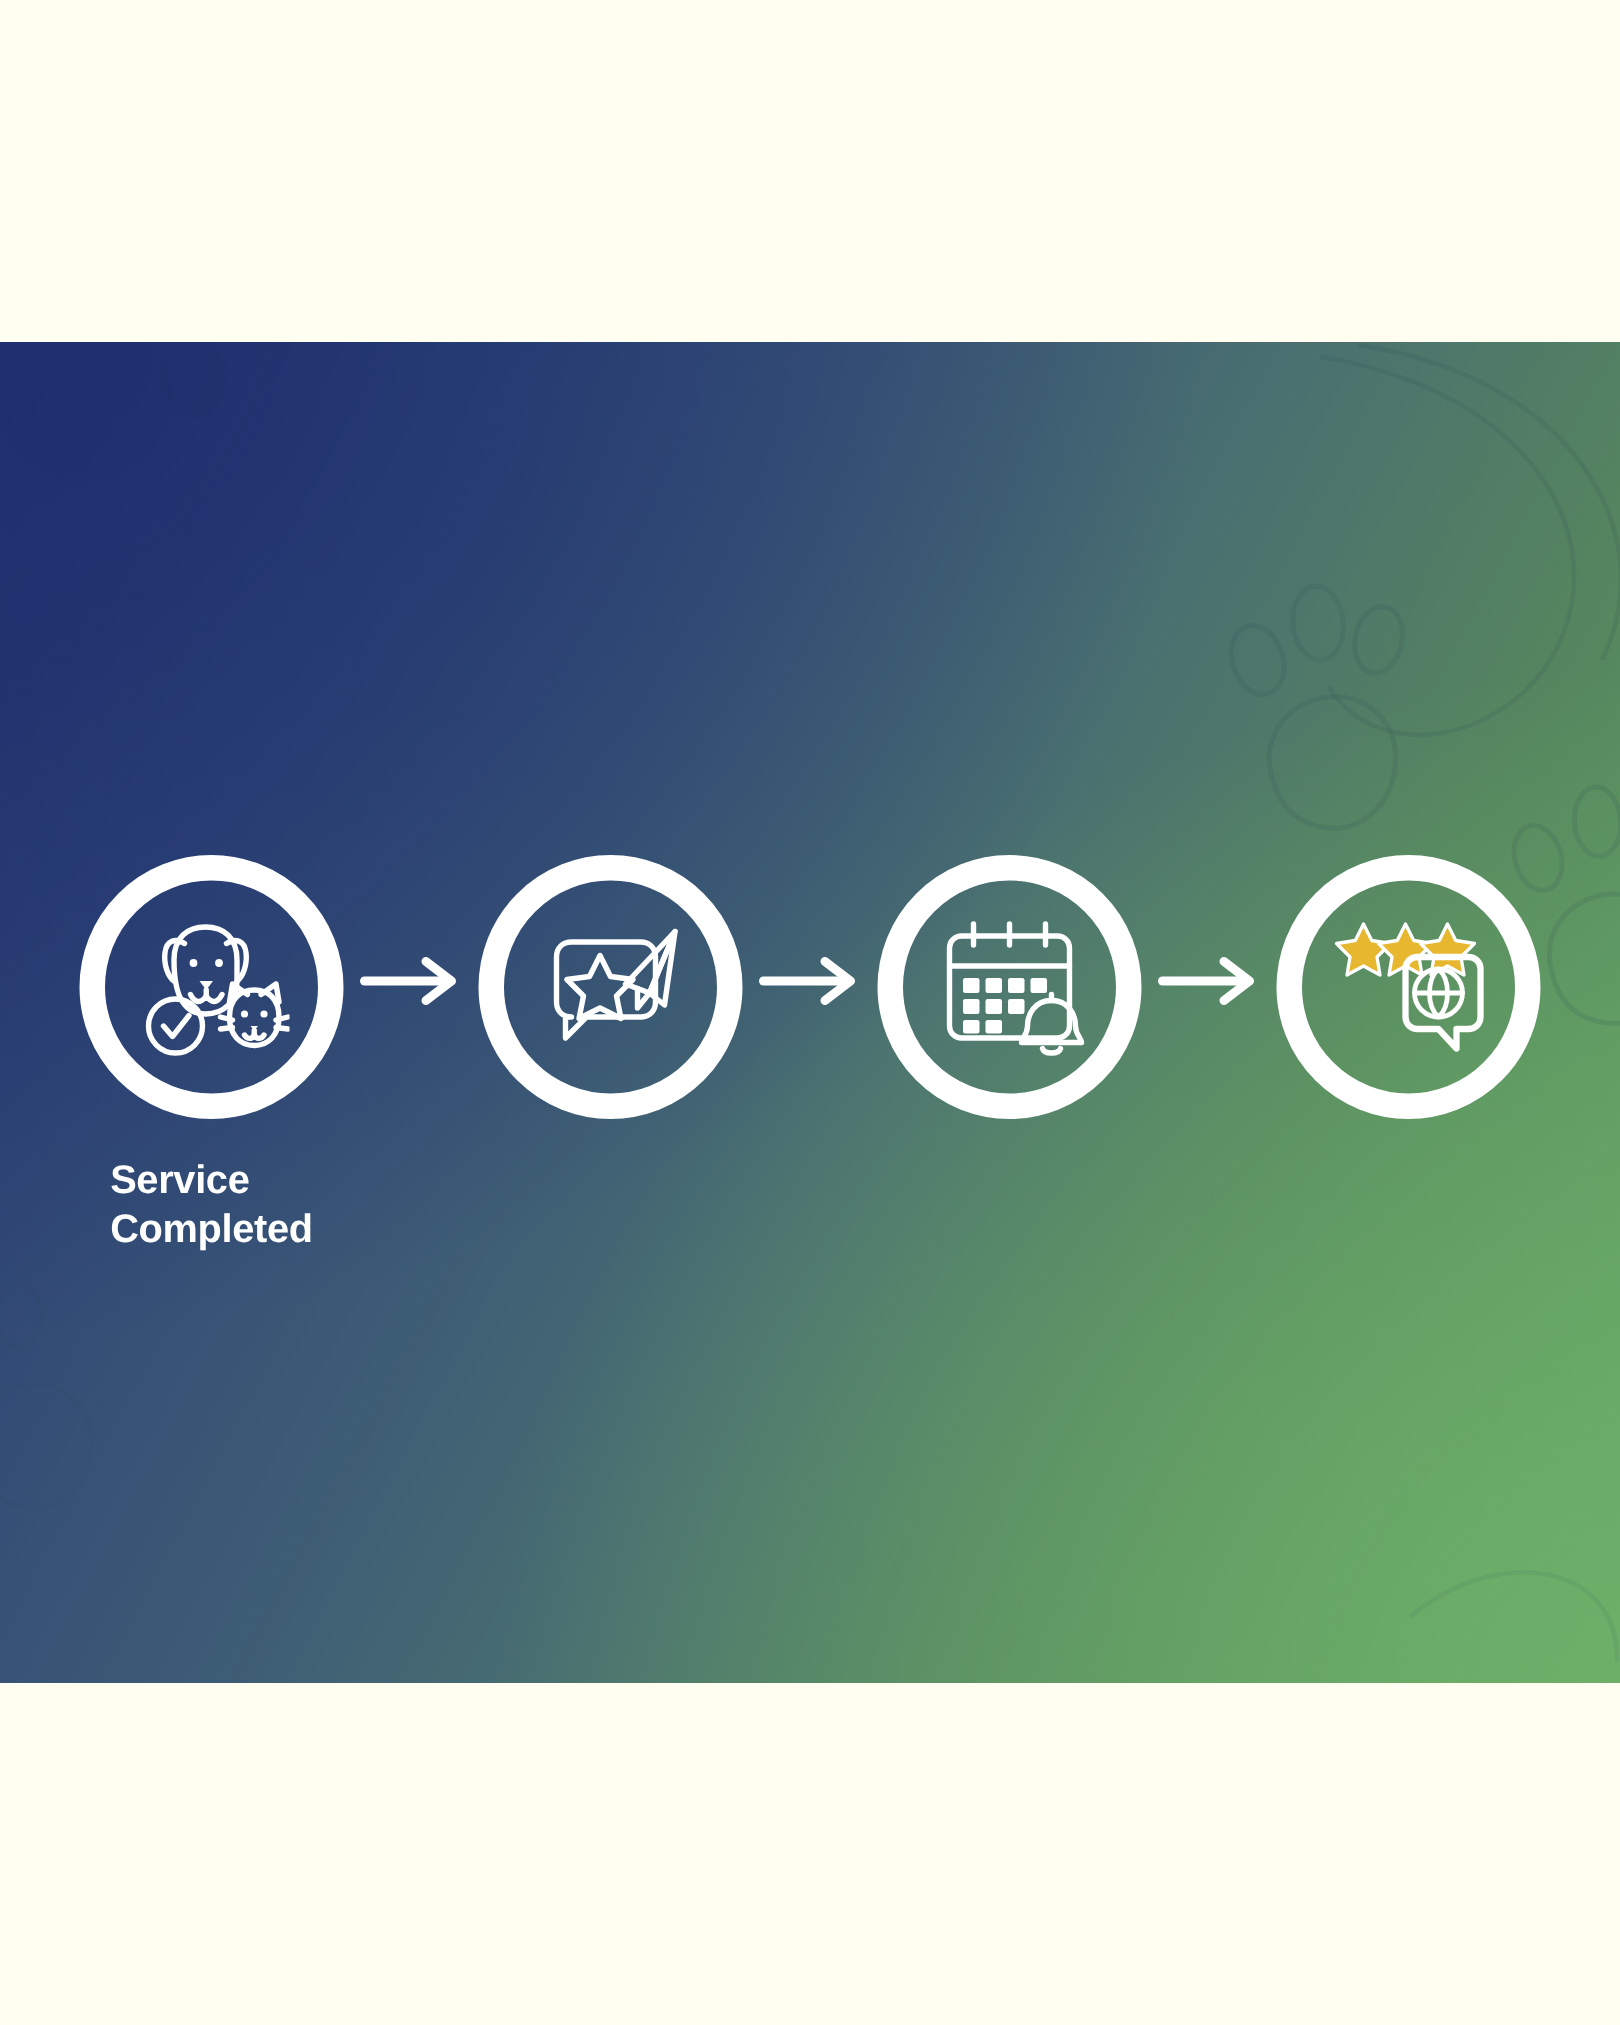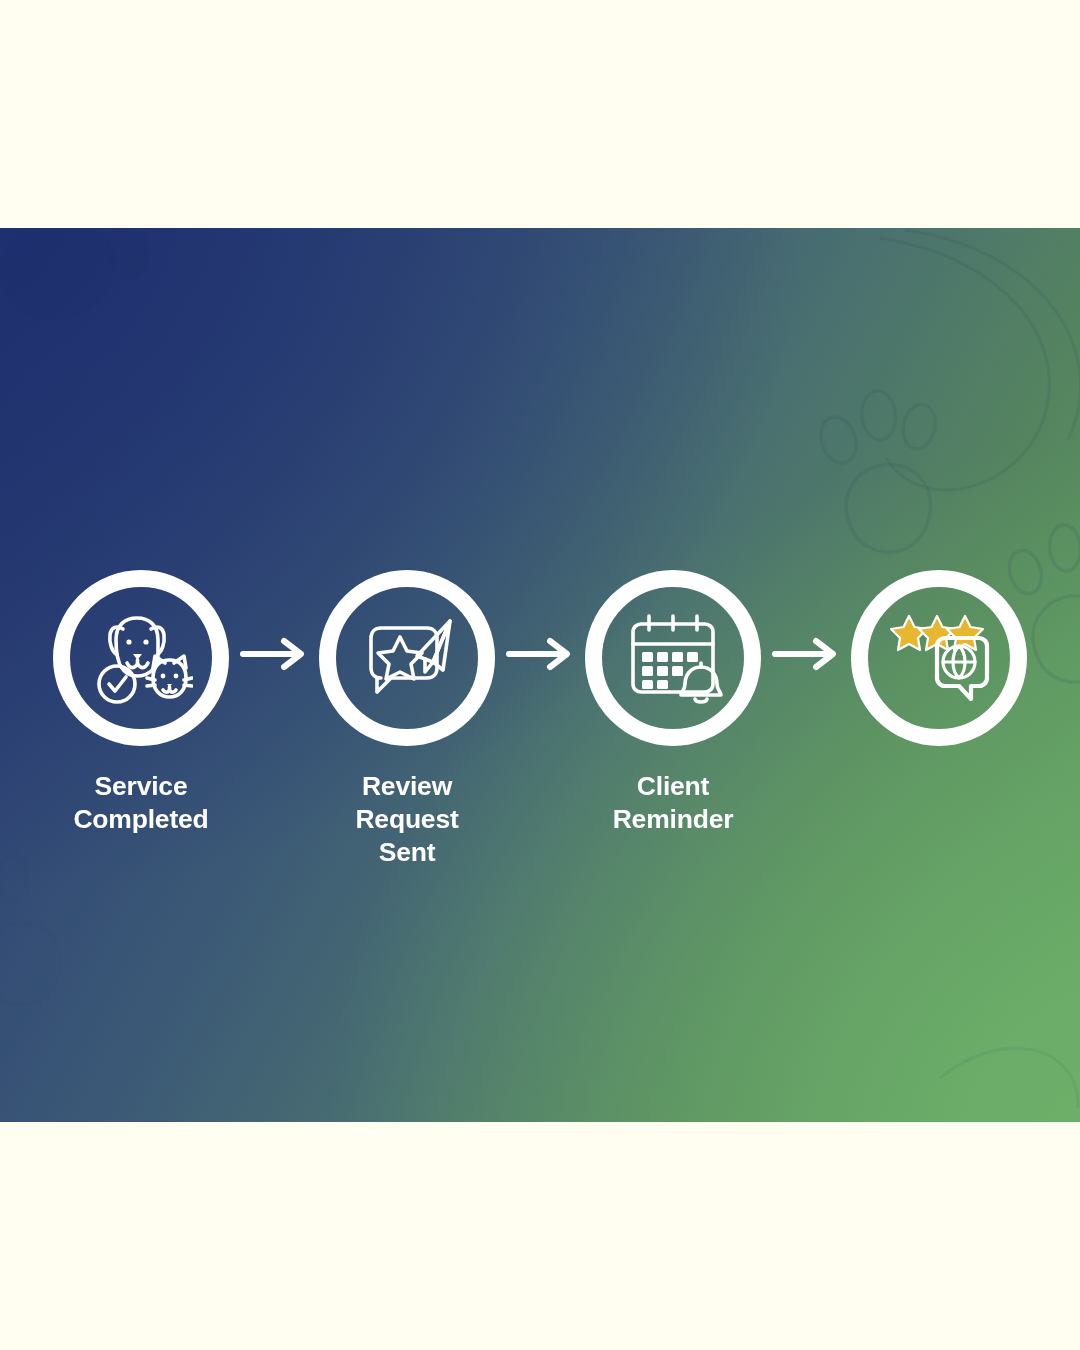--- a/index.html
+++ b/index.html
@@ -63,21 +63,21 @@
     align-items: center;
     justify-content: center;
   }
   .ring svg { display: block; }
   .label {
     margin-top: 24px;
     color: #ffffff;
     font-size: 26.5px;
     font-weight: bold;
     line-height: 1.24;
-    text-align: center;
+    text-align: left;
     letter-spacing: -0.2px;
     white-space: pre-line;
   }
   .arrow {
     width: 84px;
     flex: none;
     display: flex;
     align-items: center;
     justify-content: center;
     margin-top: 66px;
@@ -170,22 +170,20 @@
                    C 82 68, 78 72, 72 72 L 36 72 L 22 86 L 22 72 L 26 72
                    C 20 72, 16 68, 16 62 Z"></path>
 
           <path d="M45 31 L 52 45 L 67 47 L 56 58 L 59 73 L 45 66 L 31 73 L 34 58 L 23 47 L 38 45 Z"></path>
 
           <path d="M95 15 L 62 50 L 78 56 L 95 15 Z"></path>
           <path d="M95 15 L 78 56 L 88 64 L 95 15 Z"></path>
           <path d="M70 53 L 70 66 L 78 56"></path>
         </svg>
       </div>
-      <div class="label">Review Request
-Sent</div>
     </div>
 
     <div class="arrow">
       <svg width="70" height="36" viewBox="0 0 70 36" fill="none" stroke="#ffffff" stroke-width="6" stroke-linecap="round" stroke-linejoin="round">
         <path d="M4 18 L 60 18"></path>
         <path d="M45 5 L 62 18 L 45 31"></path>
       </svg>
     </div>
 
     <div class="step">
@@ -211,22 +209,20 @@
             <rect x="21" y="74" width="11" height="9" rx="1.5"></rect>
             <rect x="36" y="74" width="11" height="9" rx="1.5"></rect>
           </g>
 
           <path d="M80 61 C 69 61, 64 70, 64 78 C 64 84, 60 86, 60 89 L 100 89
                    C 100 86, 96 84, 96 78 C 96 70, 91 61, 80 61 Z" fill="none"></path>
           <path d="M80 57 L 80 61"></path>
           <path d="M74 93 C 75 97, 85 97, 86 93"></path>
         </svg>
       </div>
-      <div class="label">Client
-Reminder</div>
     </div>
 
     <div class="arrow">
       <svg width="70" height="36" viewBox="0 0 70 36" fill="none" stroke="#ffffff" stroke-width="6" stroke-linecap="round" stroke-linejoin="round">
         <path d="M4 18 L 60 18"></path>
         <path d="M45 5 L 62 18 L 45 31"></path>
       </svg>
     </div>
 
     <div class="step">

